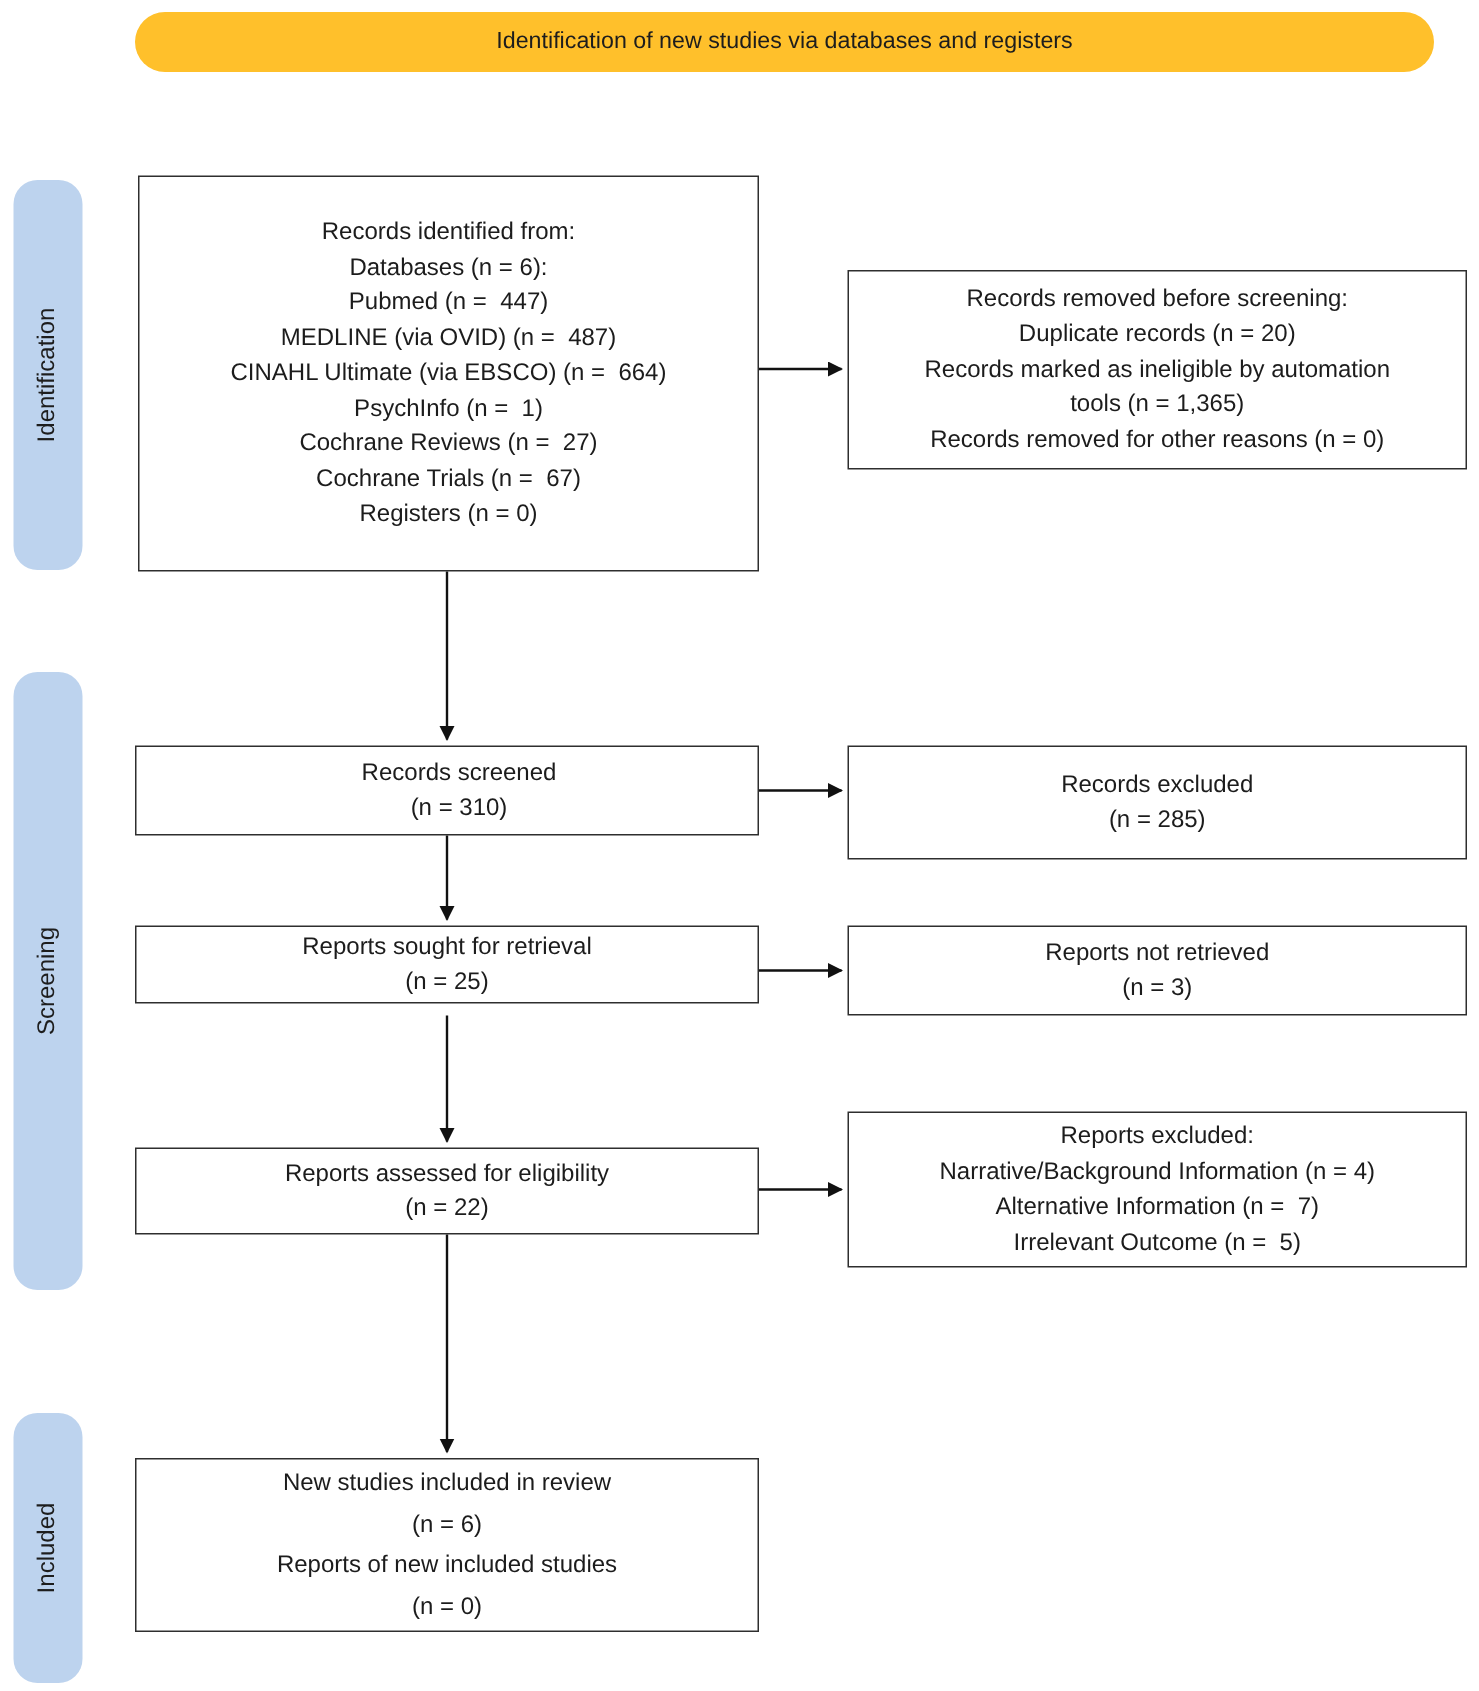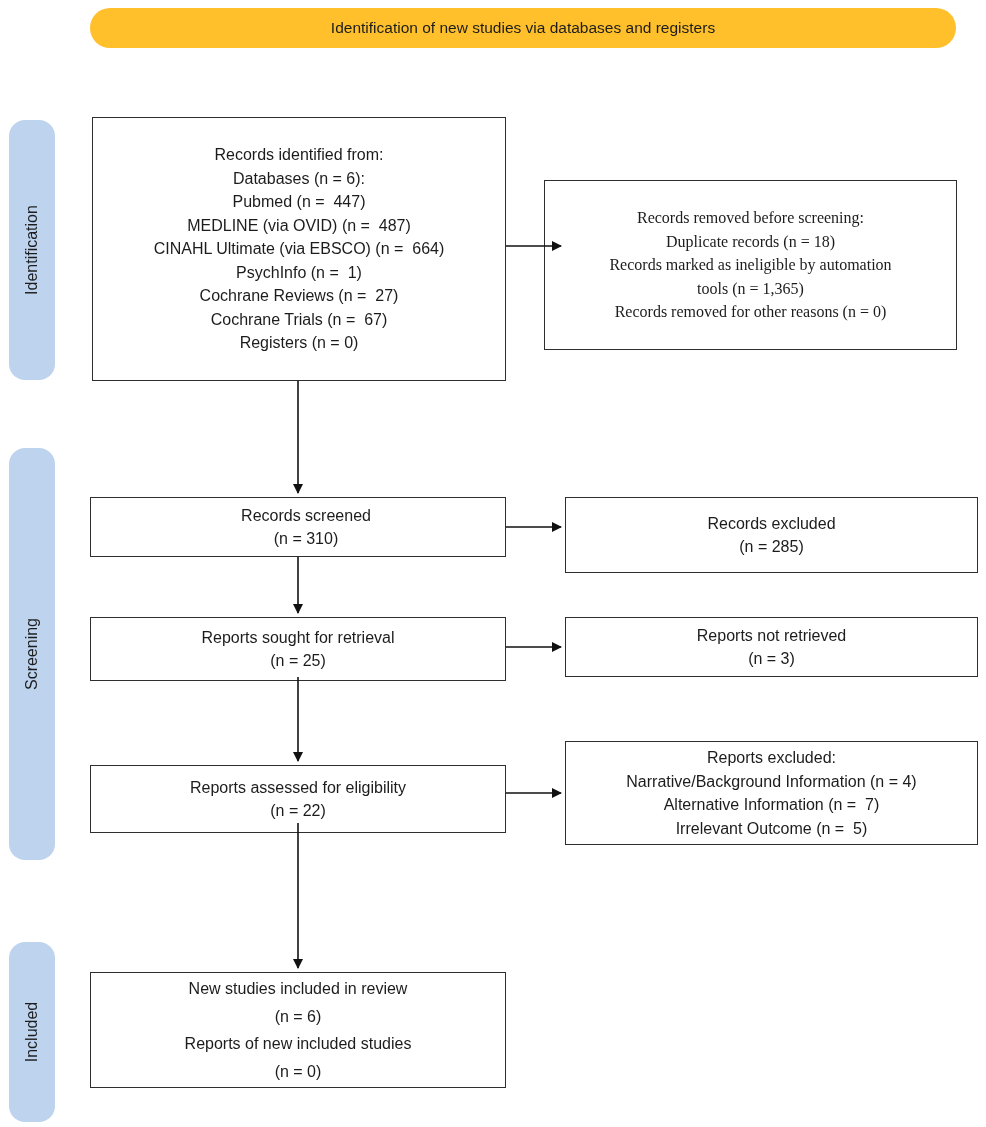--- a/index.html
+++ b/index.html
@@ -39,26 +39,26 @@
     background:#ffffff;
     border:1.5px solid #2e2e2e;
     box-sizing:border-box;
     display:flex;flex-direction:column;align-items:center;justify-content:center;
     text-align:center;
     font-size:16px;line-height:23.5px;
     padding:4px 8px;
   }
   .fbox .bl{white-space:pre-wrap;}
   #box-identified{left:92px;top:117px;width:414px;height:264px;}
-  #box-removed{left:544px;top:180px;width:413px;height:170px;font-family:Liberation Serif, serif;}
+  #box-removed{left:565px;top:180px;width:413px;height:133px;}
   #box-screened{left:90px;top:497px;width:416px;height:60px;padding-left:24px;}
   #box-excluded{left:565px;top:497px;width:413px;height:76px;}
-  #box-sought{left:90px;top:617px;width:416px;height:64px;}
+  #box-sought{left:90px;top:617px;width:416px;height:52px;}
   #box-not-retrieved{left:565px;top:617px;width:413px;height:60px;}
-  #box-assessed{left:90px;top:765px;width:416px;height:68px;}
+  #box-assessed{left:90px;top:765px;width:416px;height:58px;}
   #box-reports-excluded{left:565px;top:741px;width:413px;height:104px;}
   #box-included{left:90px;top:972px;width:416px;height:116px;justify-content:space-between;}
   
   #arrows{position:absolute;left:0;top:0;width:986px;height:1127px;pointer-events:none;}
 </style>
 </head>
 <body>
 
 <div id="stage">
 
@@ -83,21 +83,21 @@
     <div class="bl">MEDLINE (via OVID) (n =  487)</div>
     <div class="bl">CINAHL Ultimate (via EBSCO) (n =  664)</div>
     <div class="bl">PsychInfo (n =  1)</div>
     <div class="bl">Cochrane Reviews (n =  27)</div>
     <div class="bl">Cochrane Trials (n =  67)</div>
     <div class="bl">Registers (n = 0)</div>
   </div>
 
   <div class="fbox" id="box-removed">
     <div class="bl">Records removed before screening:</div>
-    <div class="bl">Duplicate records (n = 18)</div>
+    <div class="bl">Duplicate records (n = 20)</div>
     <div class="bl">Records marked as ineligible by automation</div>
     <div class="bl">tools (n = 1,365)</div>
     <div class="bl">Records removed for other reasons (n = 0)</div>
   </div>
 
   <div class="fbox" id="box-screened">
     <div class="bl">Records screened</div>
     <div class="bl">(n = 310)</div>
   </div>
 

